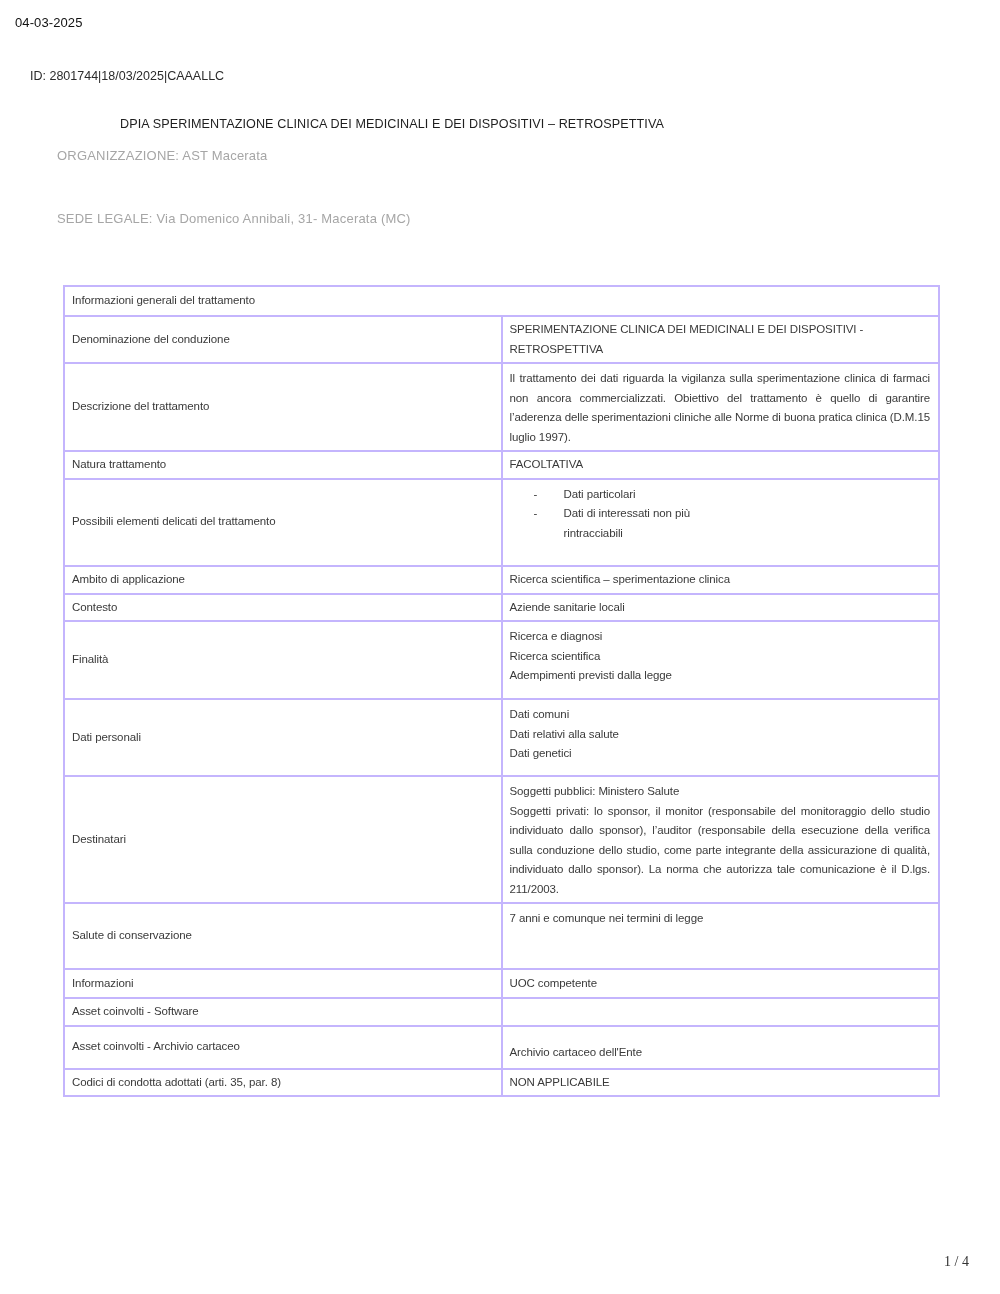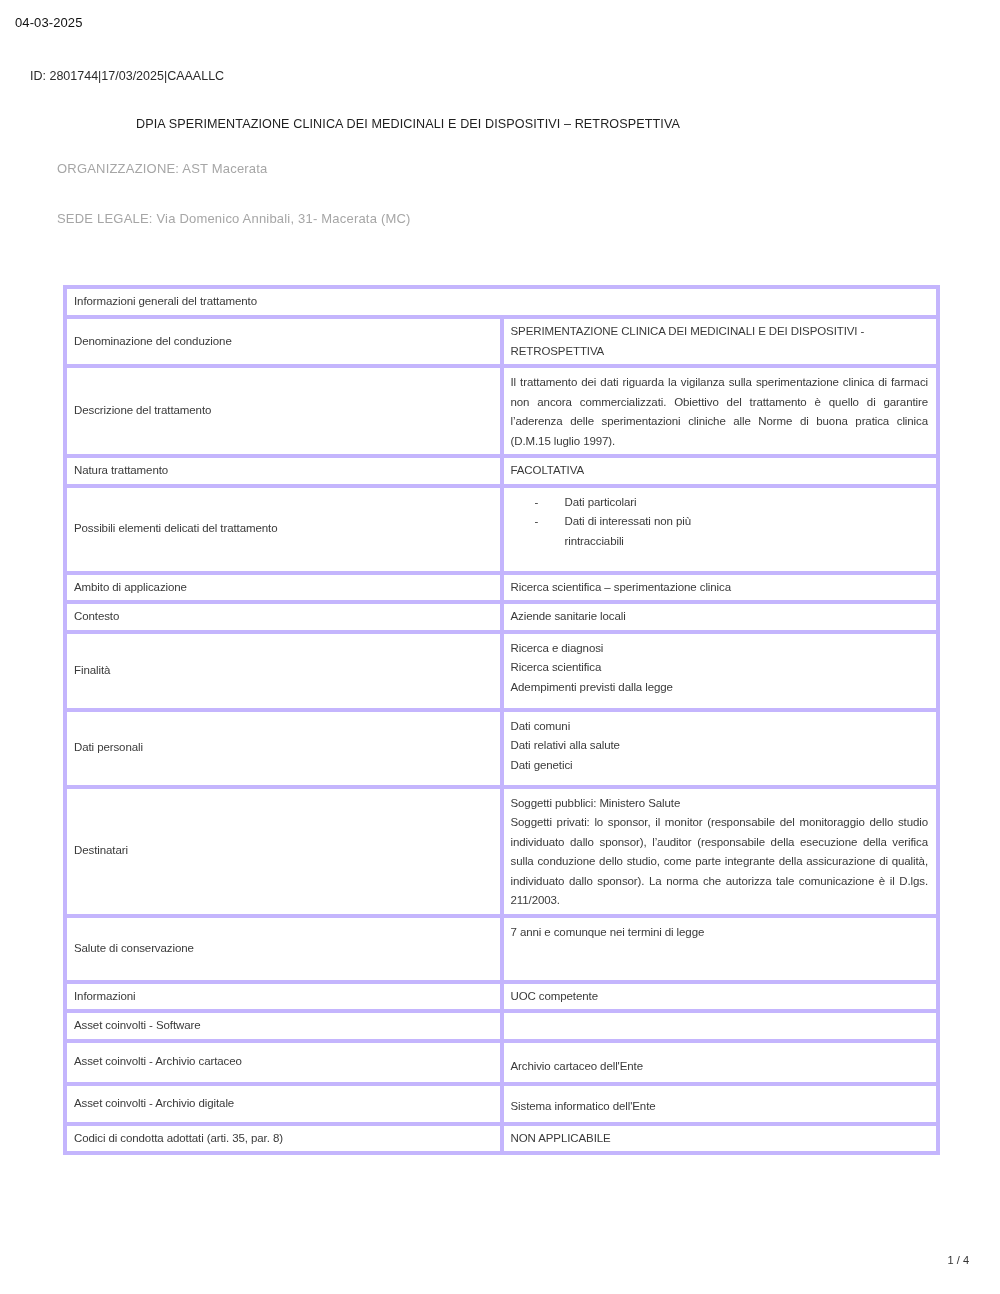--- a/index.html
+++ b/index.html
@@ -15,39 +15,39 @@
 
   .doc-date {
     left: 15px; top: 15px;
     font-size: 13px; color: #111111; letter-spacing: 0.1px;
   }
   .doc-id {
     left: 30px; top: 69px;
     font-size: 12.5px; color: #2b2b2b;
   }
   .doc-title {
-    left: 136px; top: 117px;
+    left: 120px; top: 117px;
     font-size: 12.6px; color: #1f1f1f; letter-spacing: 0.1px;
   }
   .muted-line {
     left: 57px;
     font-size: 13px; color: #a6a6a6; letter-spacing: 0.2px;
   }
-  .org-line  { top: 161px; }
+  .org-line  { top: 148px; }
   .sede-line { top: 211px; }
 
   table.treatment {
     position: absolute;
     left: 63px; top: 285px;
     width: 877px;
     border-collapse: collapse;
     table-layout: fixed;
   }
   table.treatment td {
-    border: 4px solid #c4b5fd;
+    border: 2px solid #c4b5fd;
     font-size: 11.5px;
     letter-spacing: -0.1px;
     line-height: 19.5px;
     color: #3a3a3a;
     padding: 3px 8px 3px 7px;
     overflow: hidden;
   }
   td.lab { width: 265px; vertical-align: middle; }
   td.val { vertical-align: middle; }
   td.val.top { vertical-align: top; padding-top: 5px; }
@@ -68,29 +68,29 @@
   tr.h29  td { height: 29px; }
   tr.h43  td { height: 43px; }
   tr.h40  td { height: 40px; }
 
   .bullet-line { display: flex; padding-left: 24px; }
   .bullet-dash { width: 30px; flex: 0 0 30px; }
   .bullet-text { flex: 1; }
 
   .page-indicator {
     right: 31px; top: 1254px;
-    font-size: 11px; color: #333333;
-    font-family: Liberation Sans, sans-serif;
+    font-size: 14px; color: #333333;
+    font-family: Liberation Serif, serif;
   }
 </style>
 </head>
 <body>
 
 <div class="abs doc-date">04-03-2025</div>
-<div class="abs doc-id">ID: 2801744|17/03/2025|CAAALLC</div>
+<div class="abs doc-id">ID: 2801744|18/03/2025|CAAALLC</div>
 <div class="abs doc-title">DPIA SPERIMENTAZIONE CLINICA DEI MEDICINALI E DEI DISPOSITIVI – RETROSPETTIVA</div>
 <div class="abs muted-line org-line">ORGANIZZAZIONE: AST Macerata</div>
 <div class="abs muted-line sede-line">SEDE LEGALE: Via Domenico Annibali, 31- Macerata (MC)</div>
 
 <table class="treatment">
   <tbody>
     <tr class="h30">
       <td colspan="2">Informazioni generali del trattamento</td>
     </tr>
 
@@ -167,24 +167,20 @@
     <tr class="h27">
       <td class="lab">Asset coinvolti - Software</td>
       <td class="val"></td>
     </tr>
 
     <tr class="h43">
       <td class="lab">Asset coinvolti - Archivio cartaceo</td>
       <td class="val bot">Archivio cartaceo dell'Ente</td>
     </tr>
 
-    <tr class="h40">
-      <td class="lab">Asset coinvolti - Archivio digitale</td>
-      <td class="val bot">Sistema informatico dell'Ente</td>
-    </tr>
 
     <tr class="h27">
       <td class="lab">Codici di condotta adottati (arti. 35, par. 8)</td>
       <td class="val">NON APPLICABILE</td>
     </tr>
   </tbody>
 </table>
 
 <div class="abs page-indicator">1 / 4</div>
 

